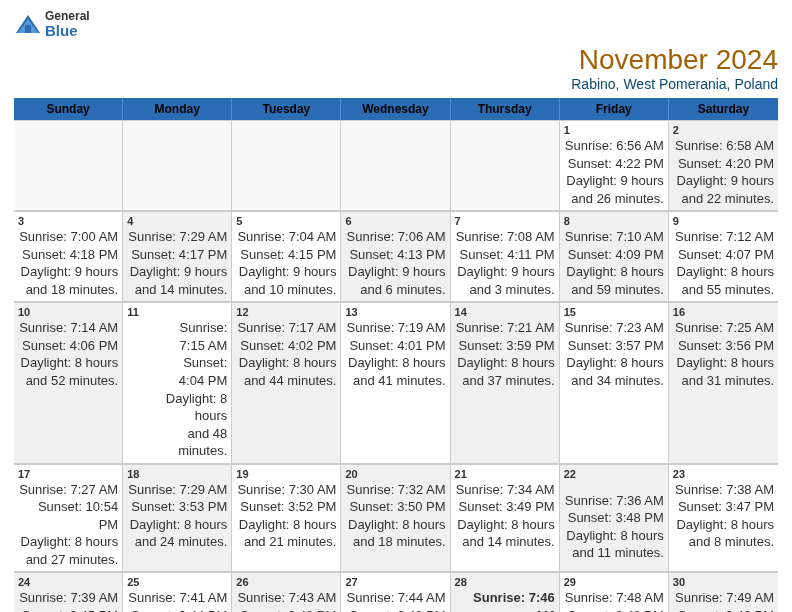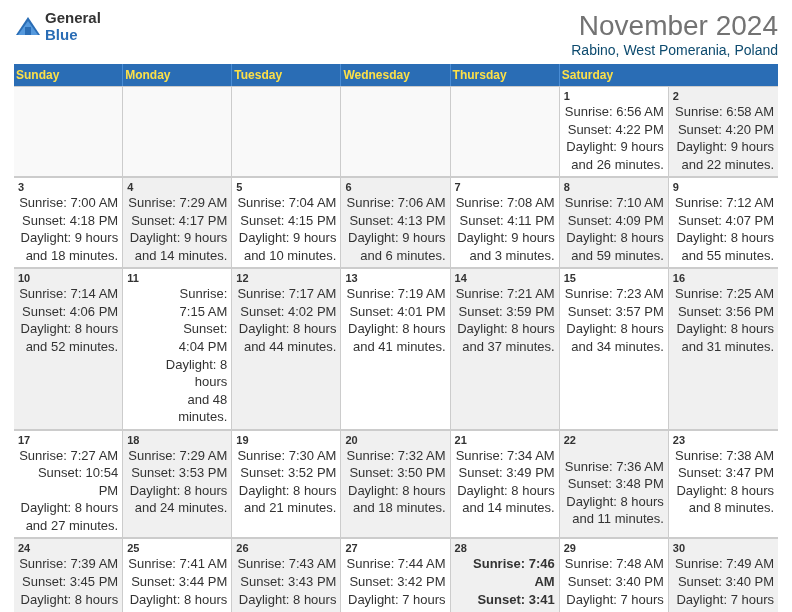--- a/index.html
+++ b/index.html
@@ -27,61 +27,62 @@
       display: flex;
       align-items: center;
       gap: 0px;
     }
     .logo-text {
       display: flex;
       flex-direction: column;
       line-height: 1.1;
     }
     .logo-general {
-      font-size: 15px;
+      font-size: 12px;
       font-weight: bold;
       color: #333;
     }
     .logo-blue {
       font-size: 15px;
       font-weight: bold;
       color: #2a6db5;
     }
     .logo-icon {
       width: 28px;
       height: 28px;
       margin-right: 3px;
     }
     .title-block {
       text-align: right;
     }
     .month-title {
       font-size: 28px;
       font-weight: normal;
-      color: #737373;
+      color: #a16207;
+      margin-top: 34px;
     }
     .location-title {
       font-size: 14px;
       color: #0c4a6e;
     }
     .calendar {
       flex: 1;
       display: flex;
       flex-direction: column;
     }
     .cal-header-row {
       display: grid;
       grid-template-columns: repeat(7, 1fr);
       background: #2a6db5;
     }
     .cal-header-cell {
-      color: #fde047;
+      color: #000000;
       font-size: 12px;
       font-weight: bold;
-      text-align: left;
+      text-align: center;
       padding: 4px 2px;
       border-right: 1px solid #4a8dd5;
     }
     .cal-header-cell:last-child { border-right: none; }
     .cal-body {
       flex: 1;
       display: flex;
       flex-direction: column;
     }
     .cal-row {
@@ -139,20 +140,21 @@
     </div>
   </div>
 
   <div class="calendar">
     <div class="cal-header-row">
     <div class="cal-header-cell">Sunday</div>
         <div class="cal-header-cell">Monday</div>
         <div class="cal-header-cell">Tuesday</div>
         <div class="cal-header-cell">Wednesday</div>
         <div class="cal-header-cell">Thursday</div>
+        <div class="cal-header-cell">Friday</div>
         <div class="cal-header-cell">Saturday</div>
       </div>
     <div class="cal-body">
     <div class="cal-row">
           <div class="cal-cell empty"></div>
           <div class="cal-cell empty"></div>
           <div class="cal-cell empty"></div>
           <div class="cal-cell empty"></div>
           <div class="cal-cell empty"></div>
           <div class="cal-cell">

